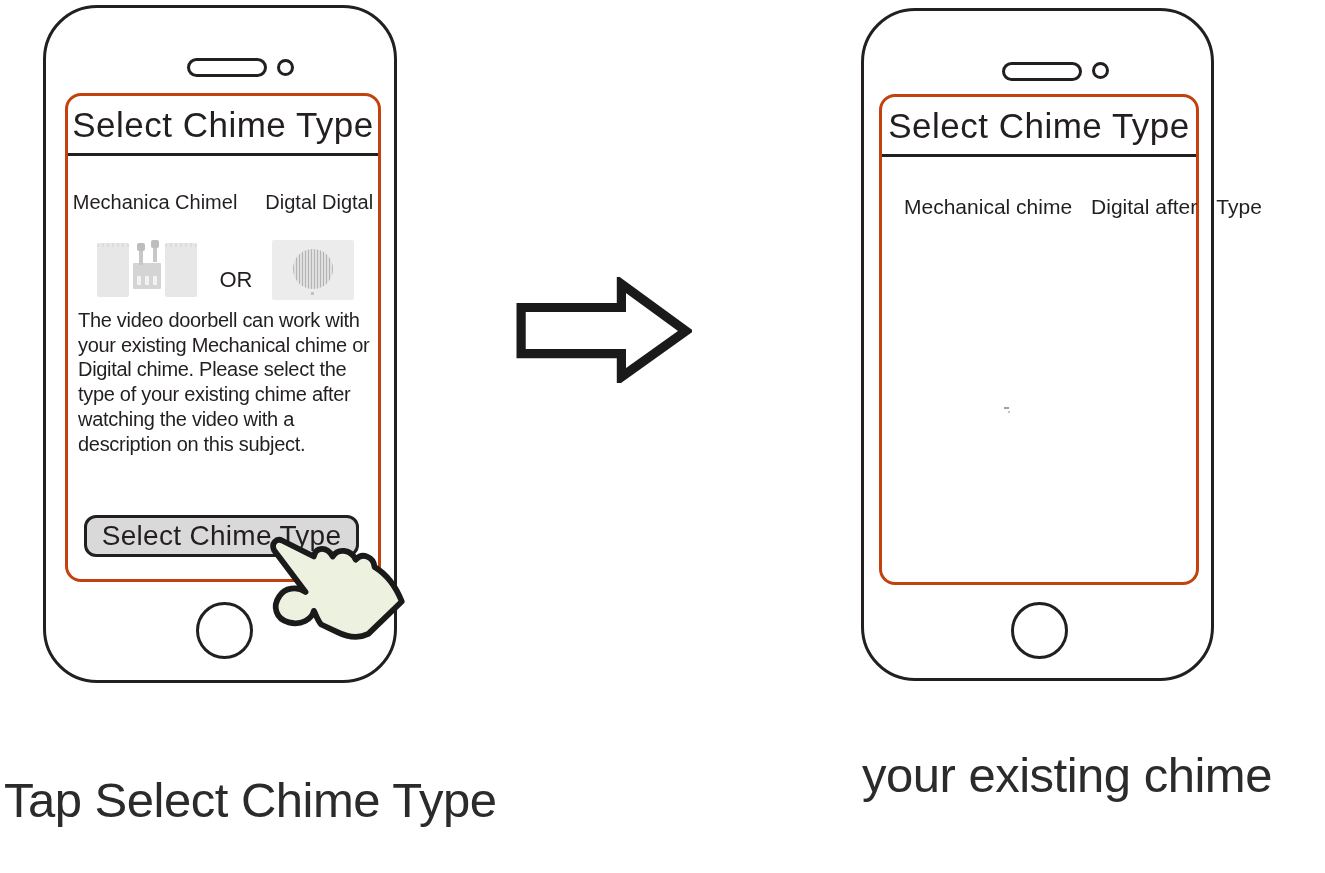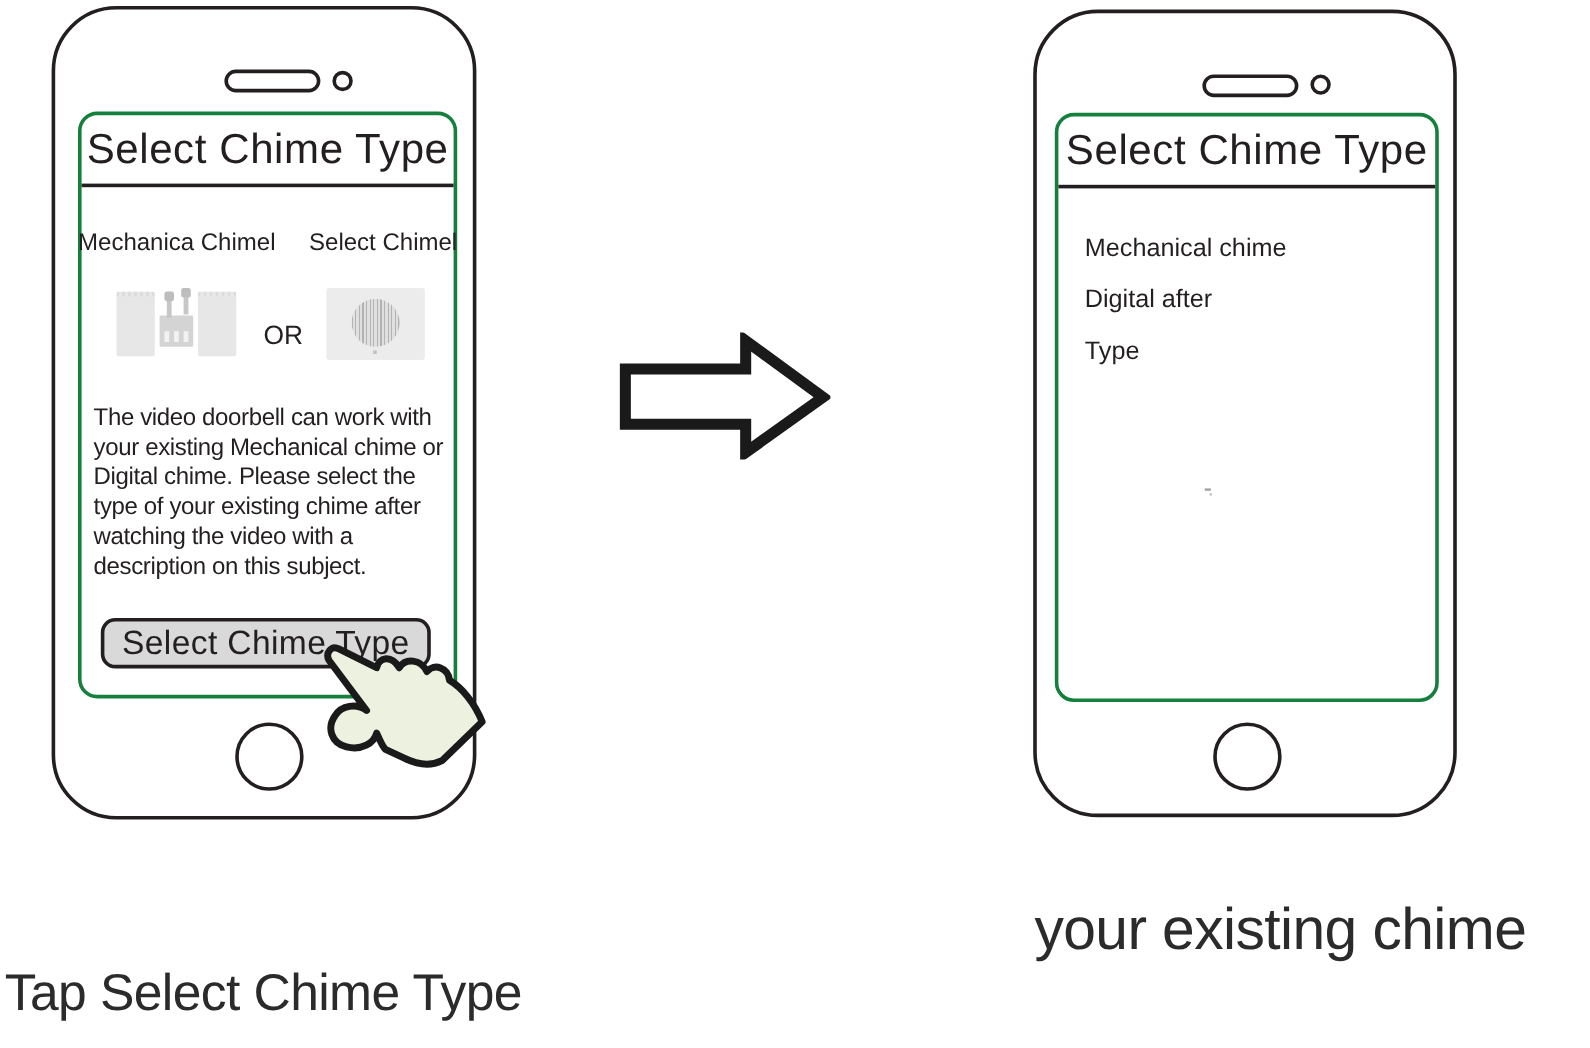--- a/index.html
+++ b/index.html
@@ -41,21 +41,21 @@
     width: 17px; height: 17px;
     border: 3px solid #231f20;
     border-radius: 50%;
     background: #ffffff;
   }
   .phone-left  .camera-dot { left: 231px; top: 51px; }
   .phone-right .camera-dot { left: 228px; top: 51px; }
 
   .screen {
     position: absolute;
-    border: 3px solid #15803d;
+    border: 3px solid #c2410c;
     border-radius: 16px;
     background: #ffffff;
     overflow: visible;
   }
   .phone-left  .screen { left: 19px; top: 85px; width: 316px; height: 489px; }
   .phone-right .screen { left: 15px; top: 83px; width: 320px; height: 491px; }
 
   .screen-header {
     position: absolute;
     left: 0; top: 0; right: 0;
@@ -176,21 +176,20 @@
   }
 
   .description {
     position: absolute;
     left: 10px; top: 212px;
     width: 302px;
     font-size: 20px;
     line-height: 24.7px;
     letter-spacing: -0.3px;
     color: #231f20;
-    margin-top: 28px;
   }
 
   .chime-btn {
     position: absolute;
     left: 16px; top: 419px;
     width: 275px; height: 42px;
     background: #d9d9d9;
     border: 3px solid #231f20;
     border-radius: 12px;
     display: flex;
@@ -200,21 +199,21 @@
     letter-spacing: 0.3px;
     color: #231f20;
     white-space: nowrap;
   }
 
   
   .option-list {
     position: absolute;
     left: 22px; top: 98px;
     display: flex;
-    flex-direction: column;
+    flex-direction: row;
     gap: 19px;
     font-size: 21px;
   }
   .option-item { white-space: nowrap; }
 
   .artifact-dot {
     position: absolute;
     left: 1004px; top: 407px;
     width: 5px; height: 2px;
     background: #8a8a8a;
@@ -241,22 +240,22 @@
     overflow: visible;
   }
 
   
   .caption {
     position: absolute;
     color: #2b2b2b;
     letter-spacing: -0.5px;
   }
   .caption-left {
-    left: 4px; top: 804px;
-    font-size: 43px;
+    left: 4px; top: 772px;
+    font-size: 49px;
   }
   .caption-right {
     left: 862px; top: 740px;
     font-size: 49px;
     line-height: 70px;
   }
 </style>
 </head>
 <body>
 
@@ -266,21 +265,21 @@
     <div class="speaker"></div>
     <div class="camera-dot"></div>
 
     <div class="screen">
       <div class="screen-header">
         <div class="screen-title">Select Chime Type</div>
       </div>
 
       <div class="chime-labels">
         <span>Mechanica Chimel</span>
-        <span>Select Chimel</span>
+        <span>Digtal Digtal</span>
       </div>
 
       <div class="chime-images">
         <div class="mech-chime">
           <div class="mech-block left"></div>
           <div class="mech-block right"></div>
           <div class="mech-terminal">
               <span></span>
               <span></span>
               <span></span>

